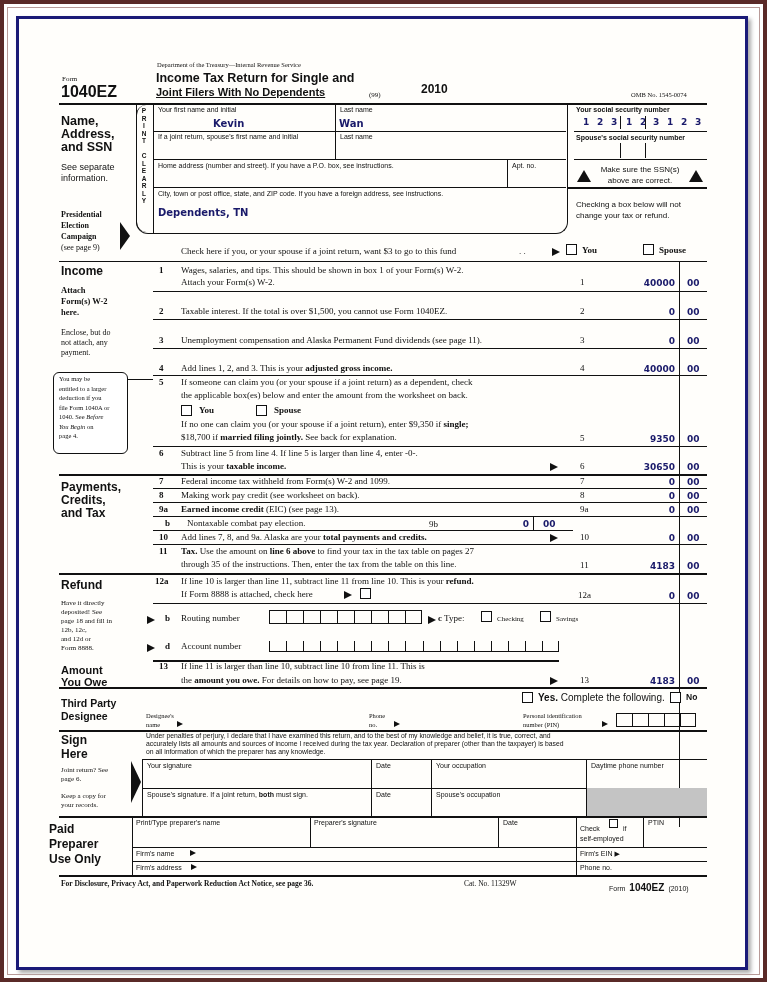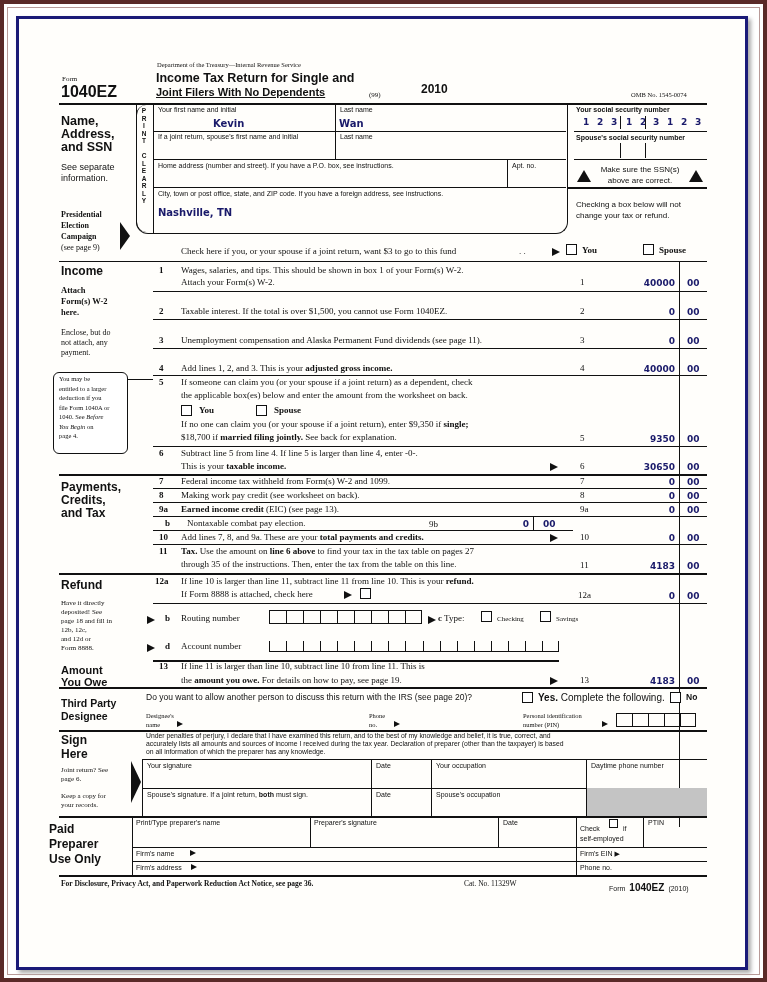--- a/index.html
+++ b/index.html
@@ -91,21 +91,21 @@
   <div class="abs" style="left:139px;top:124px;width:170px;height:14px;"></div>
   <div class="abs" style="left:320px;top:124px;width:220px;height:14px;"></div>
   <div class="hl" style="left:134px;top:140px;width:413px;"></div>
   <div class="lbl" style="left:139px;top:143px;">Home address (number and street). If you have a P.O. box, see instructions.</div>
   <div class="abs" style="left:139px;top:153px;width:345px;height:14px;"></div>
   <div class="vl" style="left:488px;top:140px;height:28px;"></div>
   <div class="lbl" style="left:493px;top:143px;">Apt. no.</div>
   <div class="abs" style="left:492px;top:153px;width:50px;height:14px;"></div>
   <div class="hl" style="left:134px;top:168px;width:413px;"></div>
   <div class="lbl" style="left:139px;top:171px;">City, town or post office, state, and ZIP code. If you have a foreign address, see instructions.</div>
-  <div class="fill" style="left:139px;top:188px;">Nashville, TN</div>
+  <div class="fill" style="left:139px;top:188px;">Dependents, TN</div>
 
   <div class="hl2" style="left:555px;top:84px;width:133px;"></div>
   <div class="lbl b" style="left:557px;top:87px;font-size:7px;">Your social security number</div>
   <div class="abs" style="left:560px;top:98px;width:126px;height:12px;" id="ssn">
       <span class="fill" style="left: 4px; top: 0px; font-size: 9px;">1</span>
       <span class="fill" style="left: 18px; top: 0px; font-size: 9px;">2</span>
       <span class="fill" style="left: 32px; top: 0px; font-size: 9px;">3</span>
       <span class="fill" style="left: 47px; top: 0px; font-size: 9px;">1</span>
       <span class="fill" style="left: 61px; top: 0px; font-size: 9px;">2</span>
       <span class="fill" style="left: 74px; top: 0px; font-size: 9px;">3</span>
@@ -247,21 +247,21 @@
 
   <div class="lnum" style="left:146px;top:499px;">b</div>
   <div class="txt" style="left:168px;top:499px;">Nontaxable combat pay election.</div>
   <div class="boxnum" style="left:410px;top:500px;">9b</div>
   <div class="val" style="left:470px;top:500px;width:40px;text-align:right;">0</div>
   <div class="vl" style="left:514px;top:497px;height:14px;"></div>
   <div class="val" style="left:524px;top:500px;">00</div>
   <div class="hl" style="left:134px;top:511px;width:420px;"></div>
 
   <div class="lnum" style="left:140px;top:513px;">10</div>
-  <div class="txt" style="left:162px;top:513px;"><span>Add lines 7, 8, and 9a. These are your </span><b>total payments and credits.</b></div>
+  <div class="txt" style="left:162px;top:513px;"><span>Add lines 7, 8, and 9a. Alaska are your </span><b>total payments and credits.</b></div>
   <div class="tri-r" style="left:531px;top:515px;"></div>
   <div class="boxnum" style="left:561px;top:513px;">10</div>
   <div class="val" style="left:600px;top:514px;width:56px;text-align:right;">0</div>
   <div class="val" style="left:668px;top:514px;">00</div>
   <div class="hl" style="left:134px;top:525px;width:554px;"></div>
 
   <div class="lnum" style="left:140px;top:527px;">11</div>
   <div class="txt" style="left:162px;top:527px;"><b>Tax.</b><span> Use the amount on </span><b>line 6 above</b><span> to find your tax in the tax table on pages 27</span></div>
   <div class="txt" style="left:162px;top:540px;">through 35 of the instructions. Then, enter the tax from the table on this line.</div>
   <div class="boxnum" style="left:561px;top:541px;">11</div>
@@ -344,21 +344,20 @@
   <div class="tri-r" style="left:531px;top:658px;"></div>
   <div class="boxnum" style="left:561px;top:656px;">13</div>
   <div class="val" style="left:600px;top:657px;width:56px;text-align:right;">4183</div>
   <div class="val" style="left:668px;top:657px;">00</div>
   <div class="hl2" style="left:40px;top:668px;width:648px;"></div>
 
   <div class="sect" style="left:42px;top:678px;font-size:10.5px;line-height:13px;">
     <div>Third Party</div>
       <div>Designee</div>
   </div>
-  <div class="abs sans" style="left:127px;top:673px;font-size:8.5px;white-space:nowrap;">Do you want to allow another person to discuss this return with the IRS (see page 20)?</div>
   <div class="cb" style="left:503px;top:673px;"></div>
   <div class="abs sans" style="left:519px;top:673px;font-size:10px;white-space:nowrap;"><b>Yes.</b> <span>Complete the following.</span></div>
   <div class="cb" style="left:651px;top:673px;"></div>
   <div class="abs sans b" style="left:667px;top:673px;font-size:8.5px;">No</div>
   <div class="abs serif" style="left:127px;top:692px;font-size:6.5px;line-height:9px;">
       <div>Designee's</div>
       <div>name</div>
     </div>
   <div class="tri-r" style="left:158px;top:702px;border-top-width:3px;border-bottom-width:3px;border-left-width:6px;"></div>
   <div class="abs" style="left:168px;top:696px;width:170px;height:12px;"></div>

